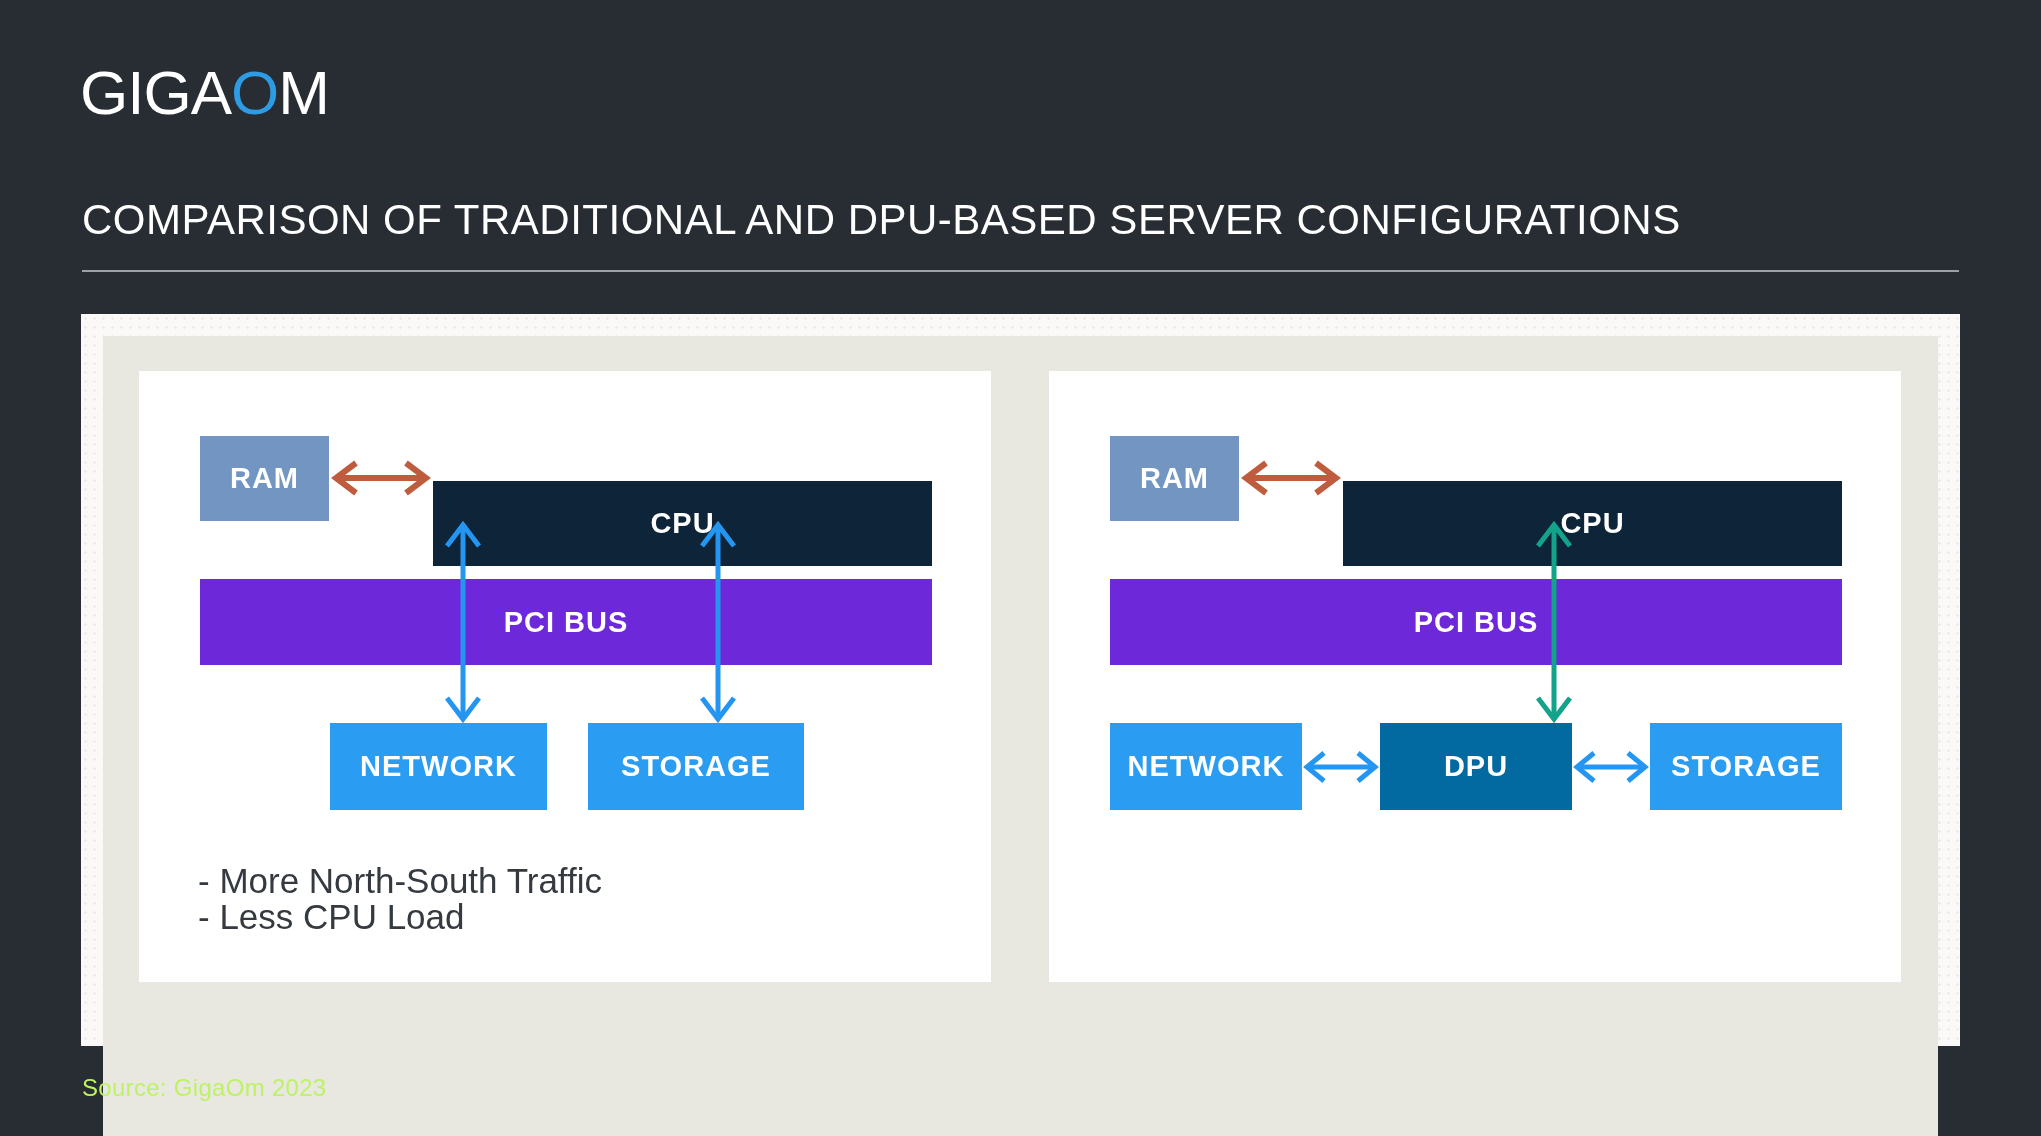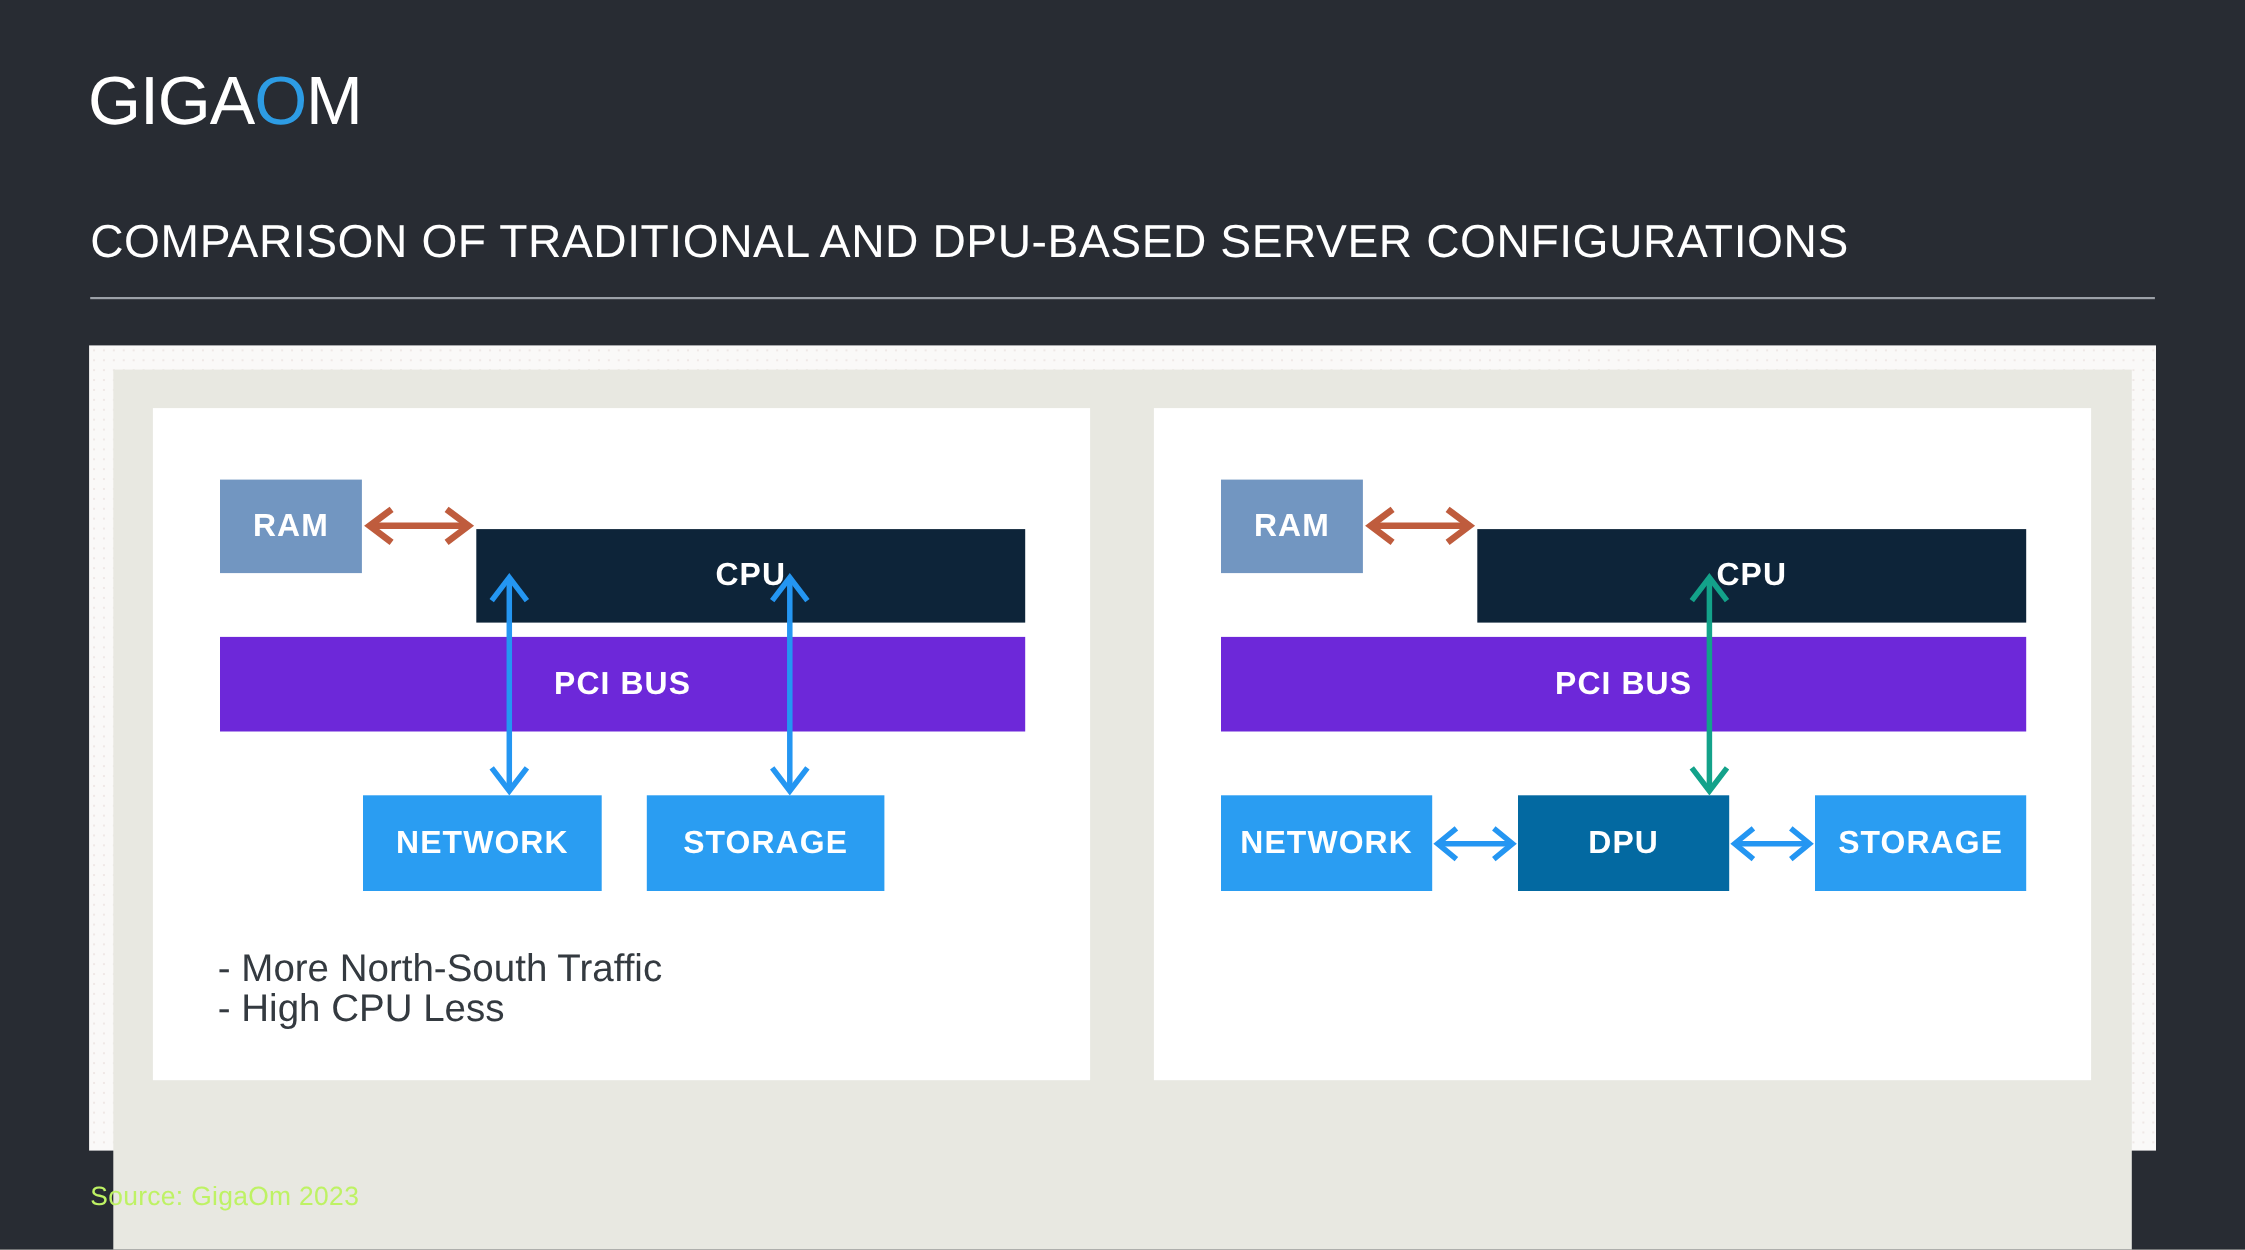--- a/index.html
+++ b/index.html
@@ -133,21 +133,21 @@
           <polyline points="6,24 22,3 38,24"></polyline>
           <polyline points="6,176 22,197 38,176"></polyline>
         </g>
       </svg>
 
       <div class="box box-network">NETWORK</div>
       <div class="box box-storage">STORAGE</div>
 
       <div class="notes">
         <div>- More North-South Traffic</div>
-        <div>- High CPU Less</div>
+        <div>- Less CPU Load</div>
       </div>
     </section>
 
     <section class="card card-right">
       <div class="box box-ram">RAM</div>
       <div class="box box-cpu">CPU</div>
 
       <svg class="arrow arrow-ram-cpu" width="104" height="40" viewBox="0 0 104 40">
         <g stroke="#BF5C3D" stroke-width="6">
           <line x1="8" y1="20" x2="96" y2="20"></line>

